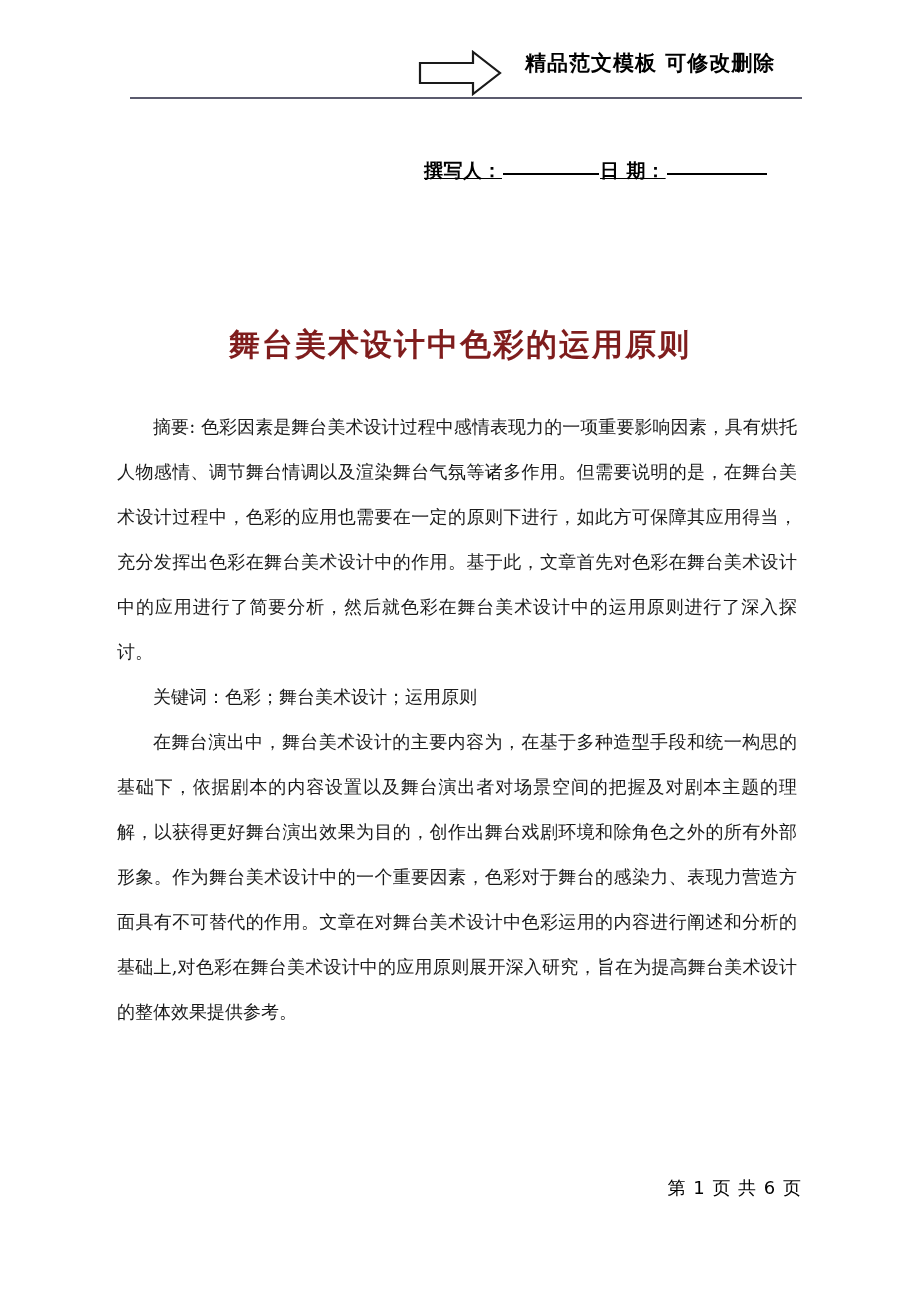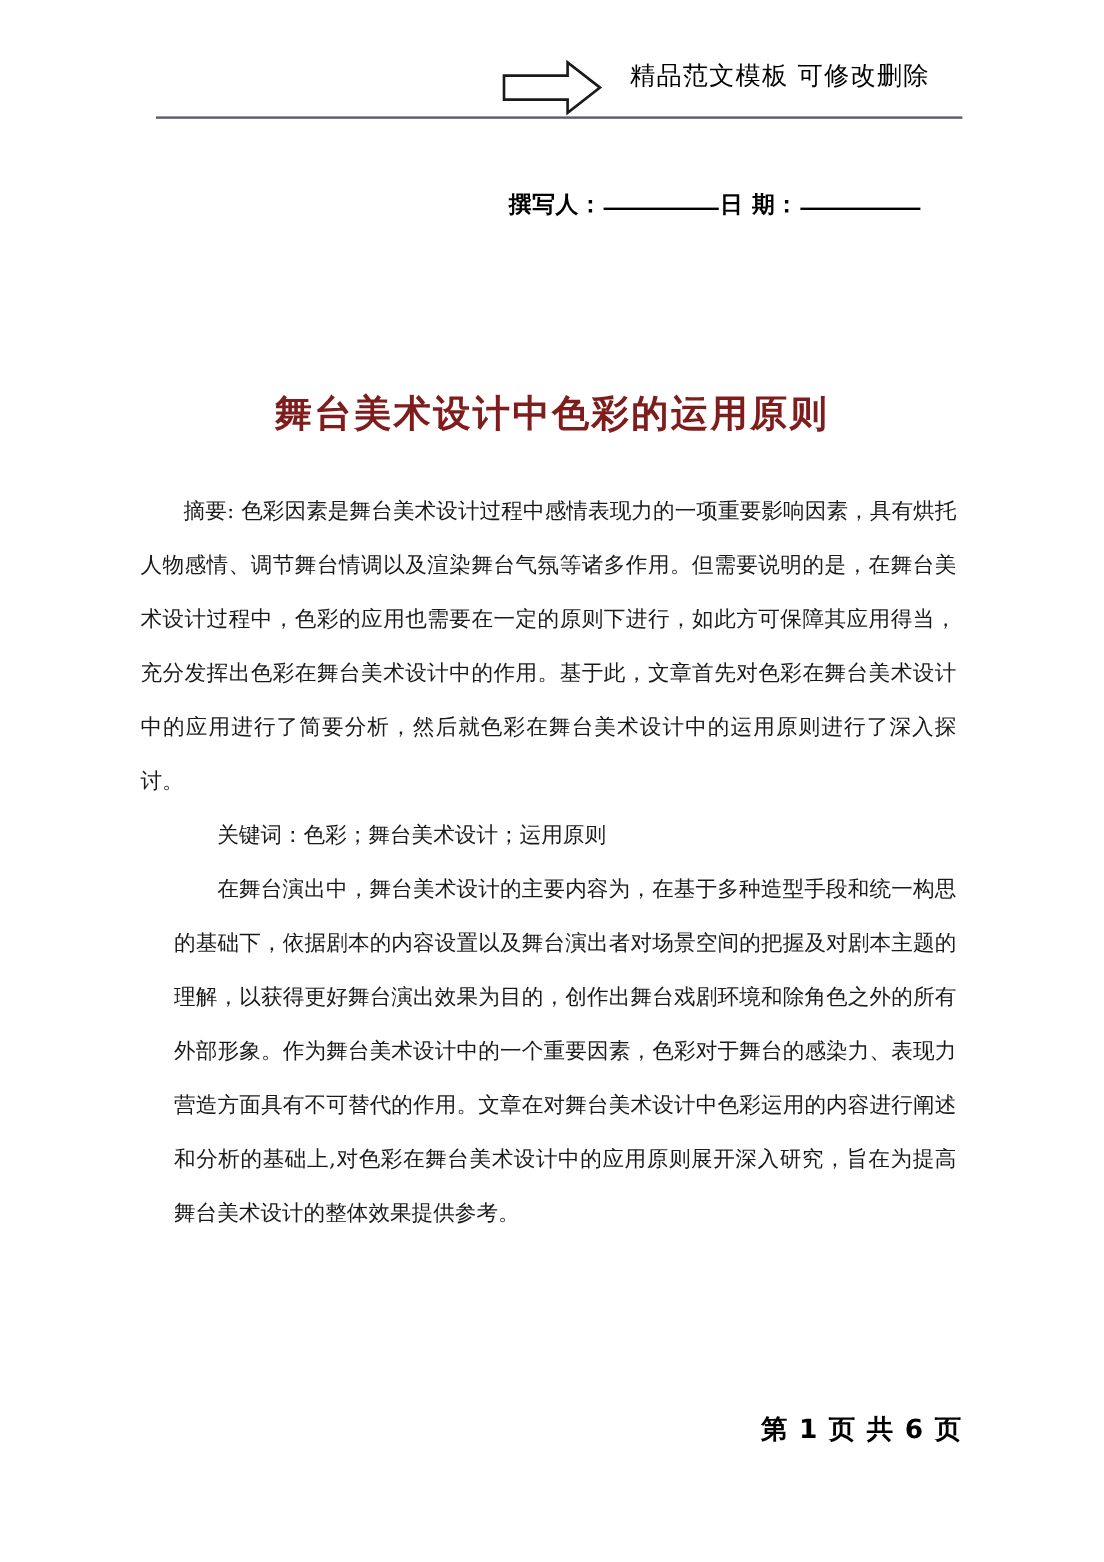--- a/index.html
+++ b/index.html
@@ -42,21 +42,21 @@
     display: block;
     width: 84px;
     height: 46px;
   }
   .header-text {
     position: absolute;
     left: 395px;
     top: 5px;
     font-family: "DejaVu Sans", "Liberation Sans", sans-serif;
     font-size: 21px;
-    font-weight: normal;
+    font-weight: bold;
     letter-spacing: 1px;
     white-space: nowrap;
     color: #000000;
   }
   .header-rule {
     position: absolute;
     left: 130px;
     top: 97px;
     width: 672px;
     height: 0;
@@ -67,20 +67,21 @@
   .meta-line {
     position: absolute;
     left: 424px;
     top: 158px;
     font-family: "DejaVu Sans", "Liberation Sans", sans-serif;
     font-size: 19px;
     font-weight: bold;
     color: #000000;
     white-space: nowrap;
     letter-spacing: 0.5px;
+    text-decoration: underline;
   }
   .meta-line .blank {
     display: inline-block;
     width: 96px;
     border-bottom: 2px solid #000000;
     vertical-align: 2px;
     margin: 0 1px;
   }
   .meta-line .blank.wide {
     width: 100px;
@@ -112,34 +113,33 @@
     font-size: 18px;
     line-height: 45px;
     text-align: justify;
     text-justify: inter-ideograph;
     text-indent: 2em;
     margin: 0;
     color: #1a1a1a;
   }
   .para + .para {
     margin-top: 0;
-    margin-left: 28px;
   }
   .para.keywords {
     text-align: left;
   }
 
   
   .footer {
     position: absolute;
     right: 118px;
     top: 1176px;
     font-family: "DejaVu Sans", "Liberation Sans", sans-serif;
-    font-size: 22px;
-    font-weight: bold;
+    font-size: 18px;
+    font-weight: normal;
     color: #000000;
     letter-spacing: 1px;
     white-space: nowrap;
   }
 </style>
 </head>
 <body>
 
 <div class="page">
 

